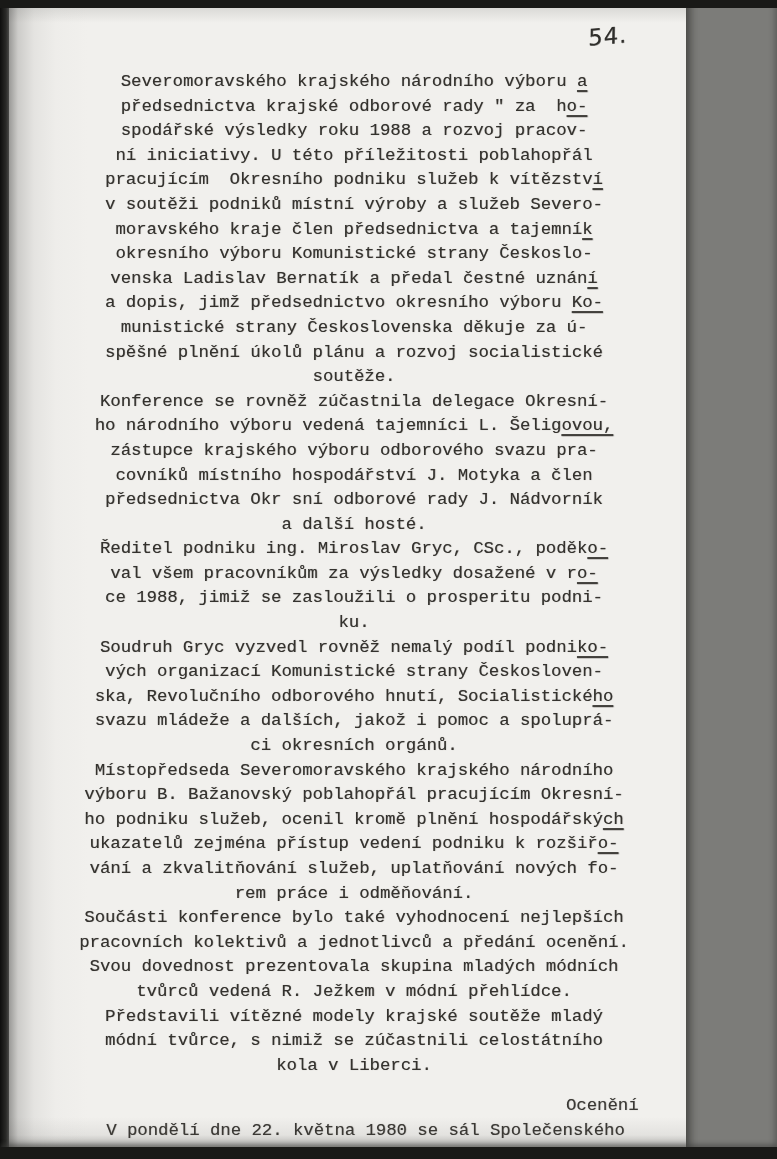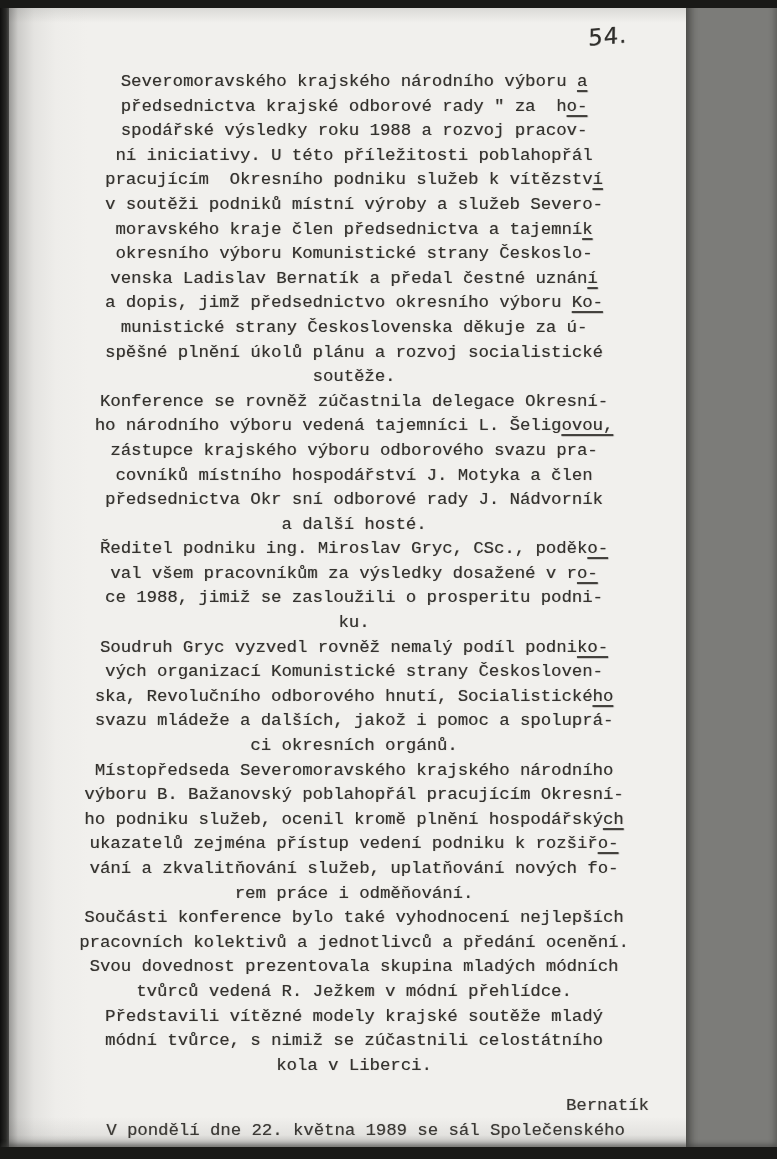--- a/index.html
+++ b/index.html
@@ -55,21 +55,21 @@
   }
 </style>
 </head>
 <body>
 
 <div class="scan">
   <div class="page">
     <div class="pageno">54.</div>
     <div class="body-text"><div class="line"><span>Severomoravského krajského národního výboru </span><span class="ut">a</span></div><div class="line"><span>předsednictva krajské odborové rady " za  h</span><span class="ut">o-</span></div><div class="line">spodářské výsledky roku 1988 a rozvoj pracov-</div><div class="line">ní iniciativy. U této příležitosti poblahopřál</div><div class="line"><span>pracujícím  Okresního podniku služeb k vítězstv</span><span class="ut">í</span></div><div class="line">v soutěži podniků místní výroby a služeb Severo-</div><div class="line"><span>moravského kraje člen předsednictva a tajemní</span><span class="ut">k</span></div><div class="line">okresního výboru Komunistické strany Českoslo-</div><div class="line"><span>venska Ladislav Bernatík a předal čestné uznán</span><span class="ut">í</span></div><div class="line"><span>a dopis, jimž předsednictvo okresního výboru </span><span class="ut">Ko-</span></div><div class="line">munistické strany Československa děkuje za ú-</div><div class="line">spěšné plnění úkolů plánu a rozvoj socialistické</div><div class="line">soutěže.</div><div class="line">Konference se rovněž zúčastnila delegace Okresní-</div><div class="line"><span>ho národního výboru vedená tajemníci L. Šelig</span><span class="ut">ovou,</span></div><div class="line">zástupce krajského výboru odborového svazu pra-</div><div class="line">covníků místního hospodářství J. Motyka a člen</div><div class="line">předsednictva Okr sní odborové rady J. Nádvorník</div><div class="line">a další hosté.</div><div class="line"><span>Ředitel podniku ing. Miroslav Gryc, CSc., poděk</span><span class="ut">o-</span></div><div class="line"><span>val všem pracovníkům za výsledky dosažené v r</span><span class="ut">o-</span></div><div class="line">ce 1988, jimiž se zasloužili o prosperitu podni-</div><div class="line">ku.</div><div class="line"><span>Soudruh Gryc vyzvedl rovněž nemalý podíl podni</span><span class="ut">ko-</span></div><div class="line">vých organizací Komunistické strany Českosloven-</div><div class="line"><span>ska, Revolučního odborového hnutí, Socialistické</span><span class="ut">ho</span></div><div class="line">svazu mládeže a dalších, jakož i pomoc a spoluprá-</div><div class="line">ci okresních orgánů.</div><div class="line">Místopředseda Severomoravského krajského národního</div><div class="line">výboru B. Bažanovský poblahopřál pracujícím Okresní-</div><div class="line"><span>ho podniku služeb, ocenil kromě plnění hospodářský</span><span class="ut">ch</span></div><div class="line"><span>ukazatelů zejména přístup vedení podniku k rozšiř</span><span class="ut">o-</span></div><div class="line">vání a zkvalitňování služeb, uplatňování nových fo-</div><div class="line">rem práce i odměňování.</div><div class="line">Součásti konference bylo také vyhodnocení nejlepších</div><div class="line">pracovních kolektivů a jednotlivců a předání ocenění.</div><div class="line">Svou dovednost prezentovala skupina mladých módních</div><div class="line">tvůrců vedená R. Ježkem v módní přehlídce.</div><div class="line">Představili vítězné modely krajské soutěže mladý</div><div class="line">módní tvůrce, s nimiž se zúčastnili celostátního</div><div class="line">kola v Liberci.</div></div>
     <div class="footer">
-      <span>V pondělí dne 22. května 1989 se sál Společenského</span>
-      <span class="note">Bernatík</span>
+      <span>V pondělí dne 22. května 1980 se sál Společenského</span>
+      <span class="note">Ocenění</span>
     </div>
   </div>
   <div class="binding"></div>
   <div class="leftbar"></div>
   <div class="topbar"></div>
   <div class="botbar"></div>
 </div>
 
 </body></html>

